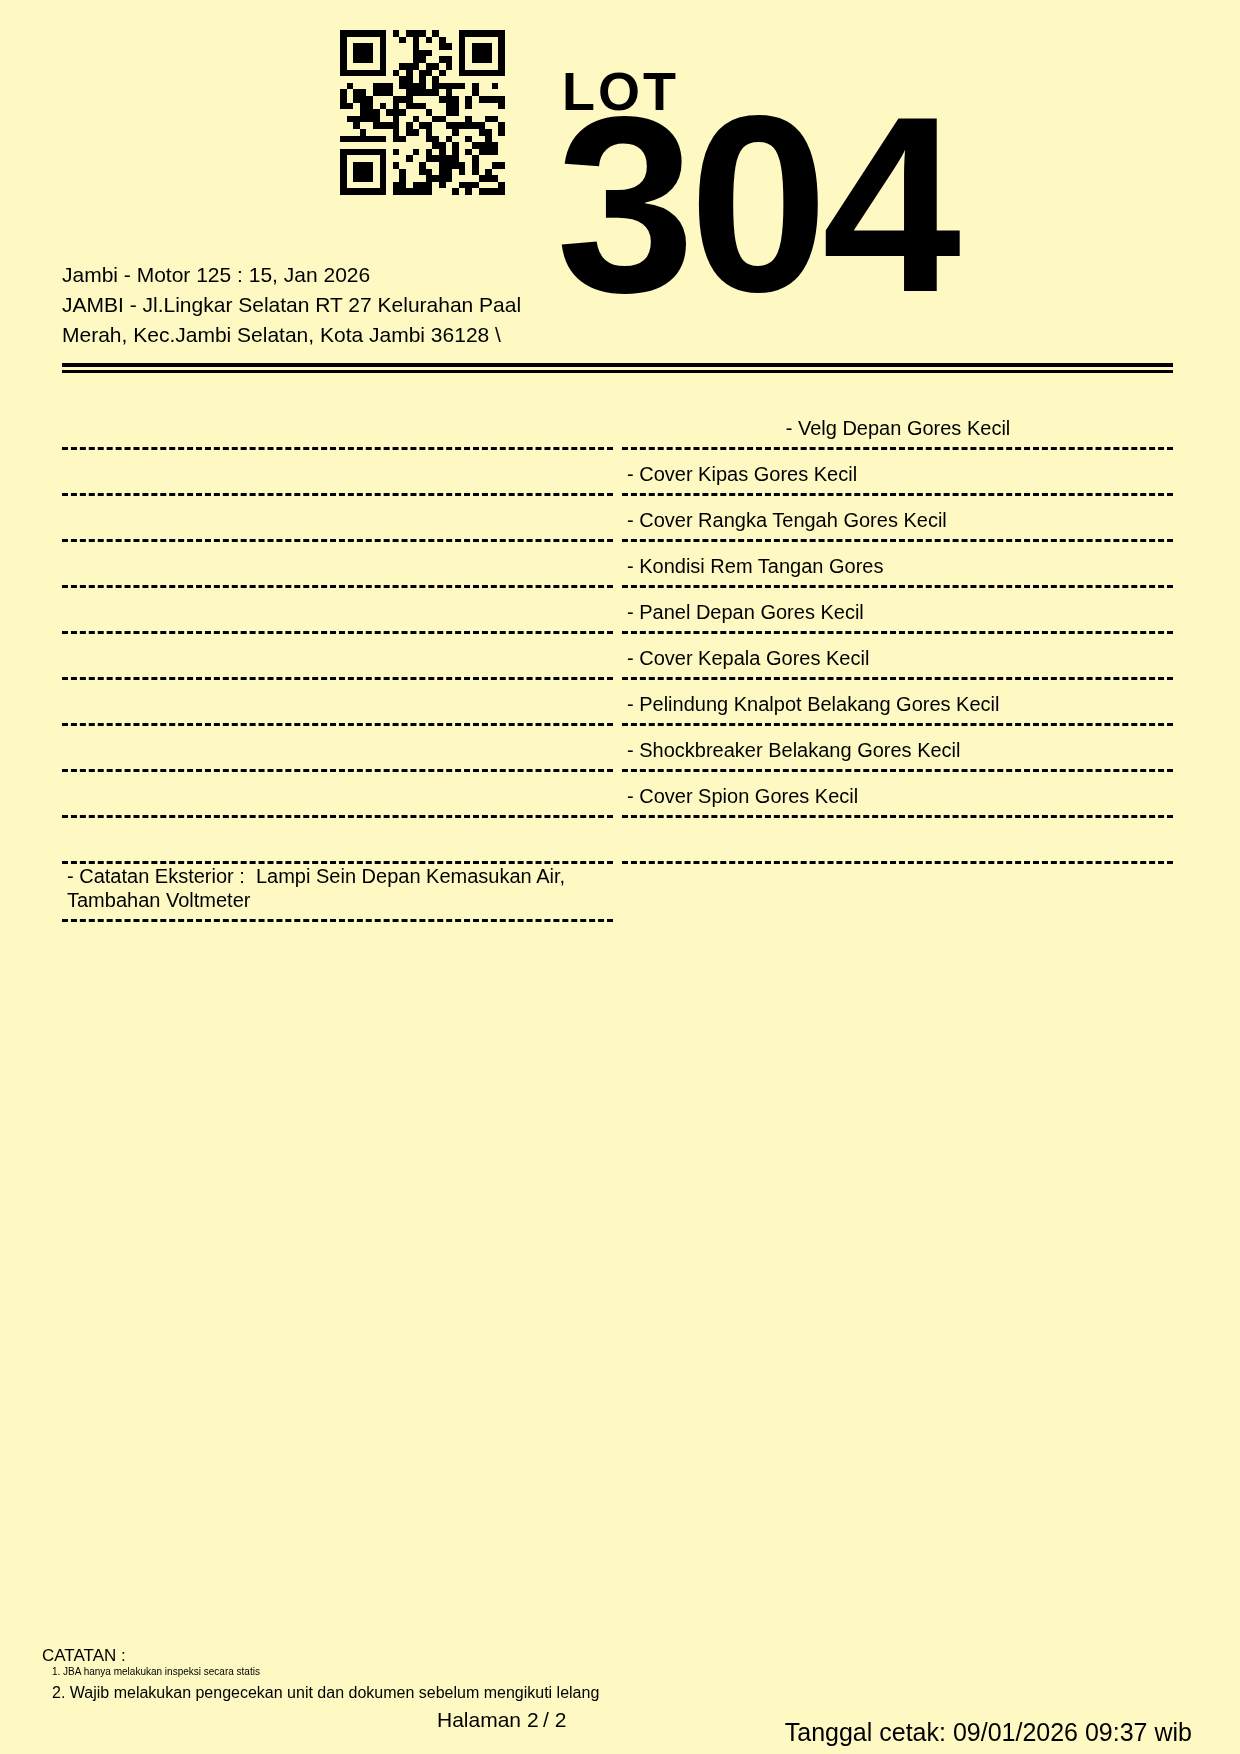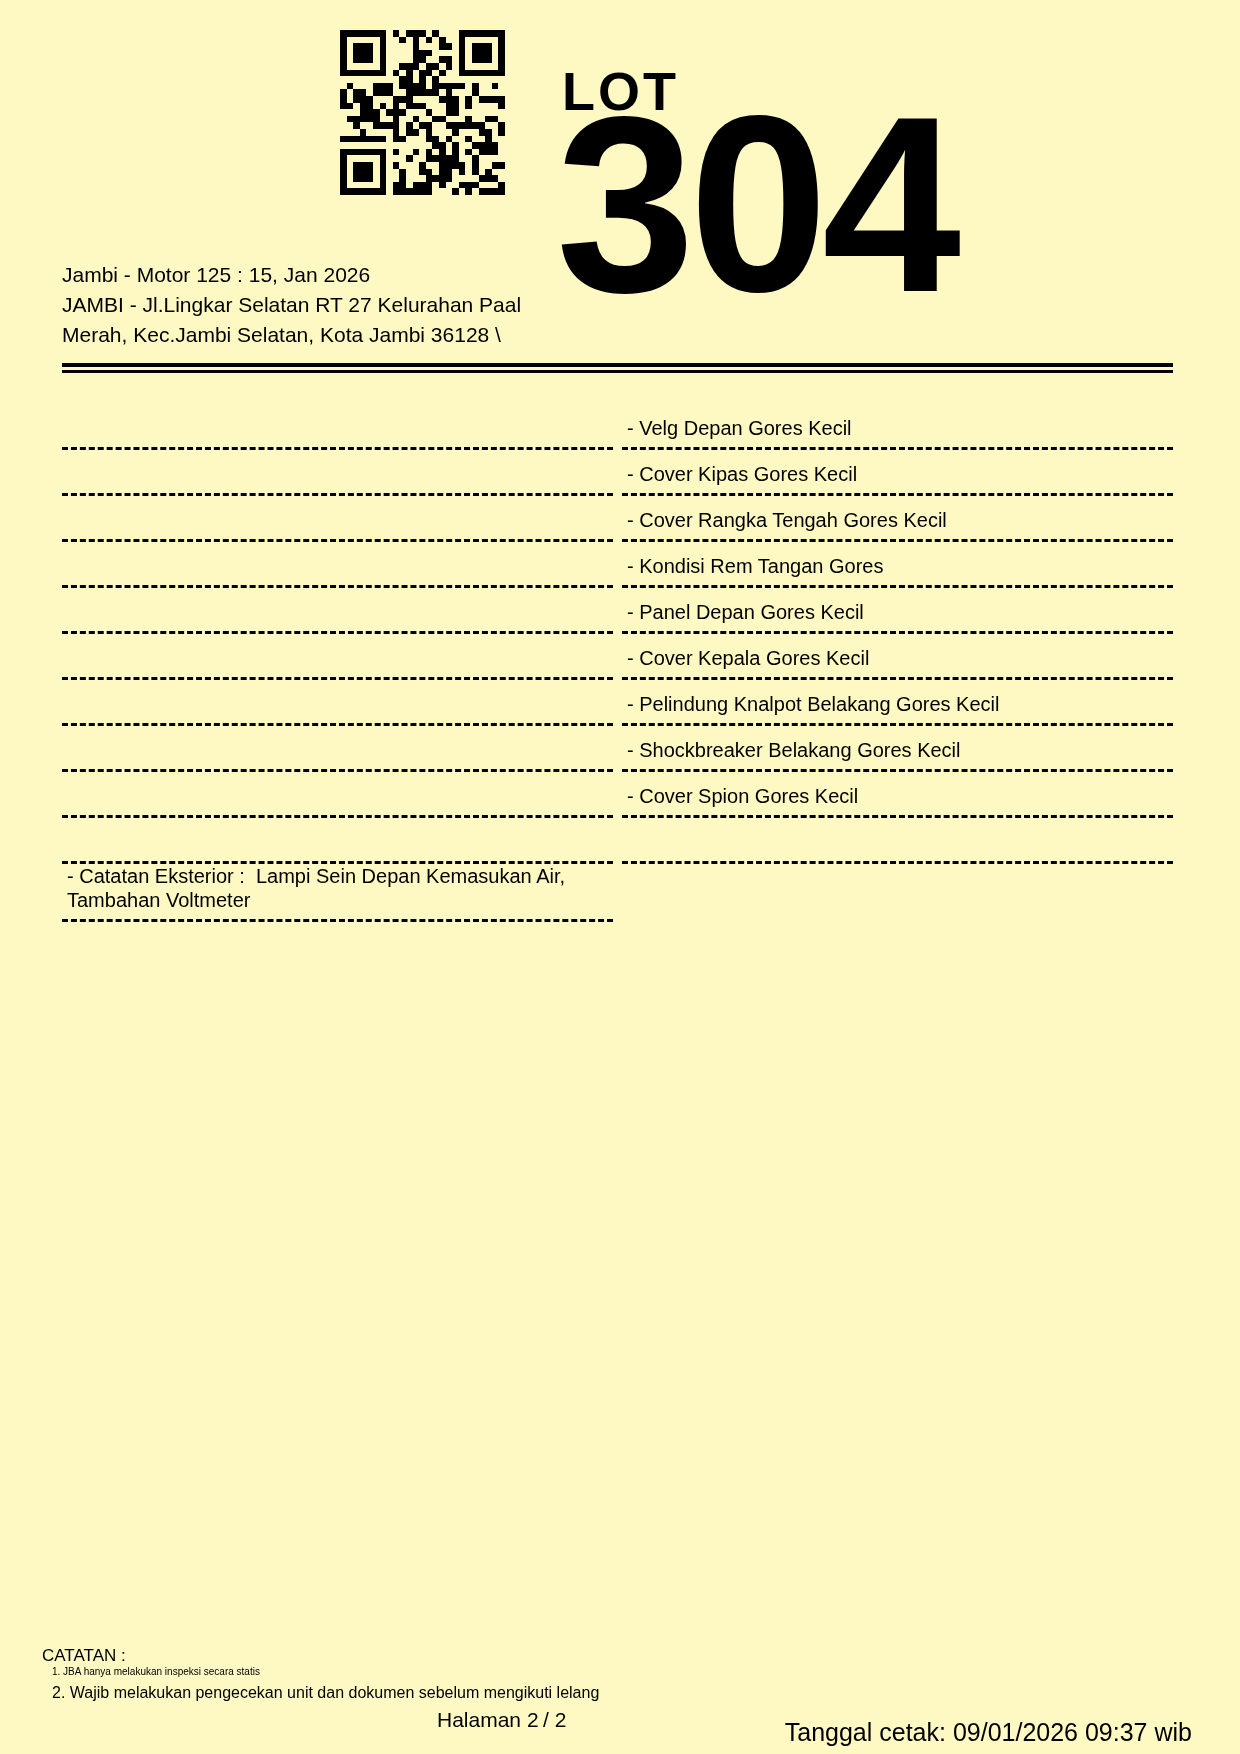--- a/index.html
+++ b/index.html
@@ -42,21 +42,21 @@
   }
   .cell{
     box-sizing:border-box;
     border-bottom:3px dashed #000;
     min-height:46px;
     display:flex;align-items:flex-end;
     padding:0 4px 7px 5px;
     font-size:20px;line-height:24px;
     white-space:pre-wrap;
   }
-  .cell.tall{min-height:60px;}
+  .cell.tall{min-height:60px;justify-content:center;}
   .catatan-title{position:absolute;left:42px;top:1646px;font-size:17px;}
   .catatan-note-1{position:absolute;left:52px;top:1666px;font-size:10px;}
   .catatan-note-2{position:absolute;left:52px;top:1684px;font-size:16px;}
   .halaman-label{position:absolute;left:437px;top:1708px;font-size:21px;}
   .halaman-total{position:absolute;left:543px;top:1708px;font-size:21px;}
   .tanggal{position:absolute;right:48px;top:1718px;font-size:25px;margin-left:32px;}
 </style>
 </head>
 <body>
 

